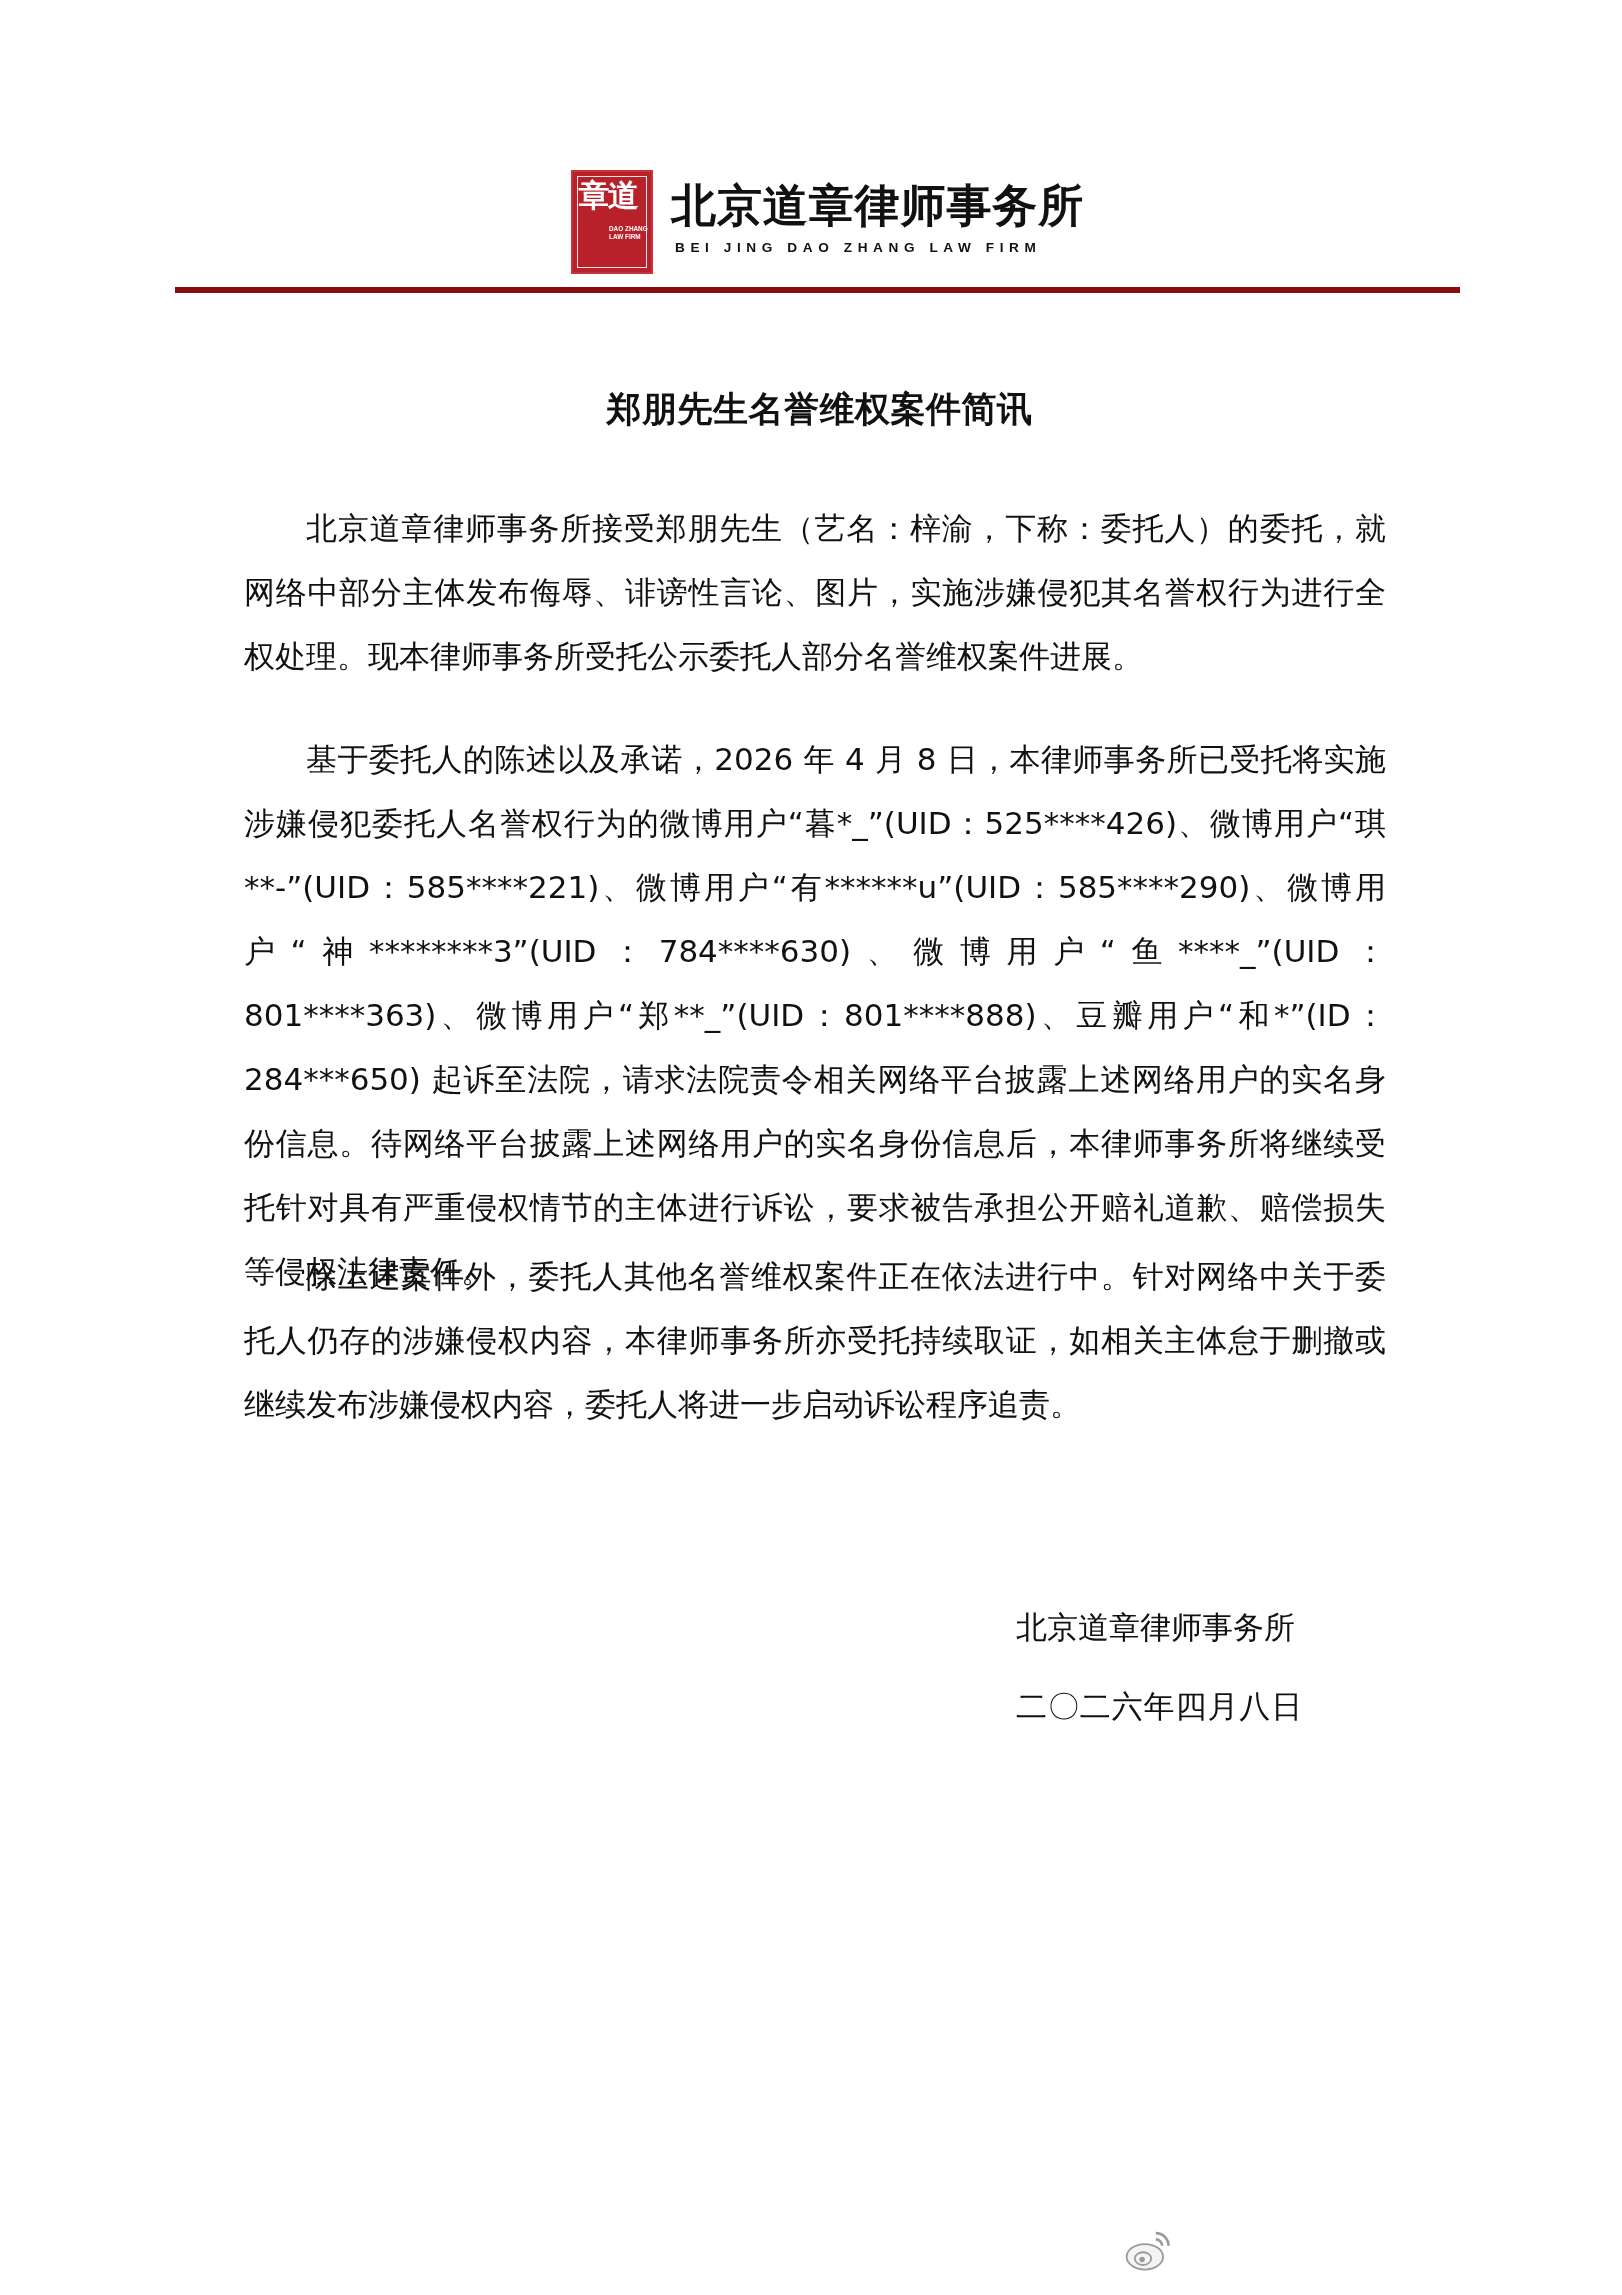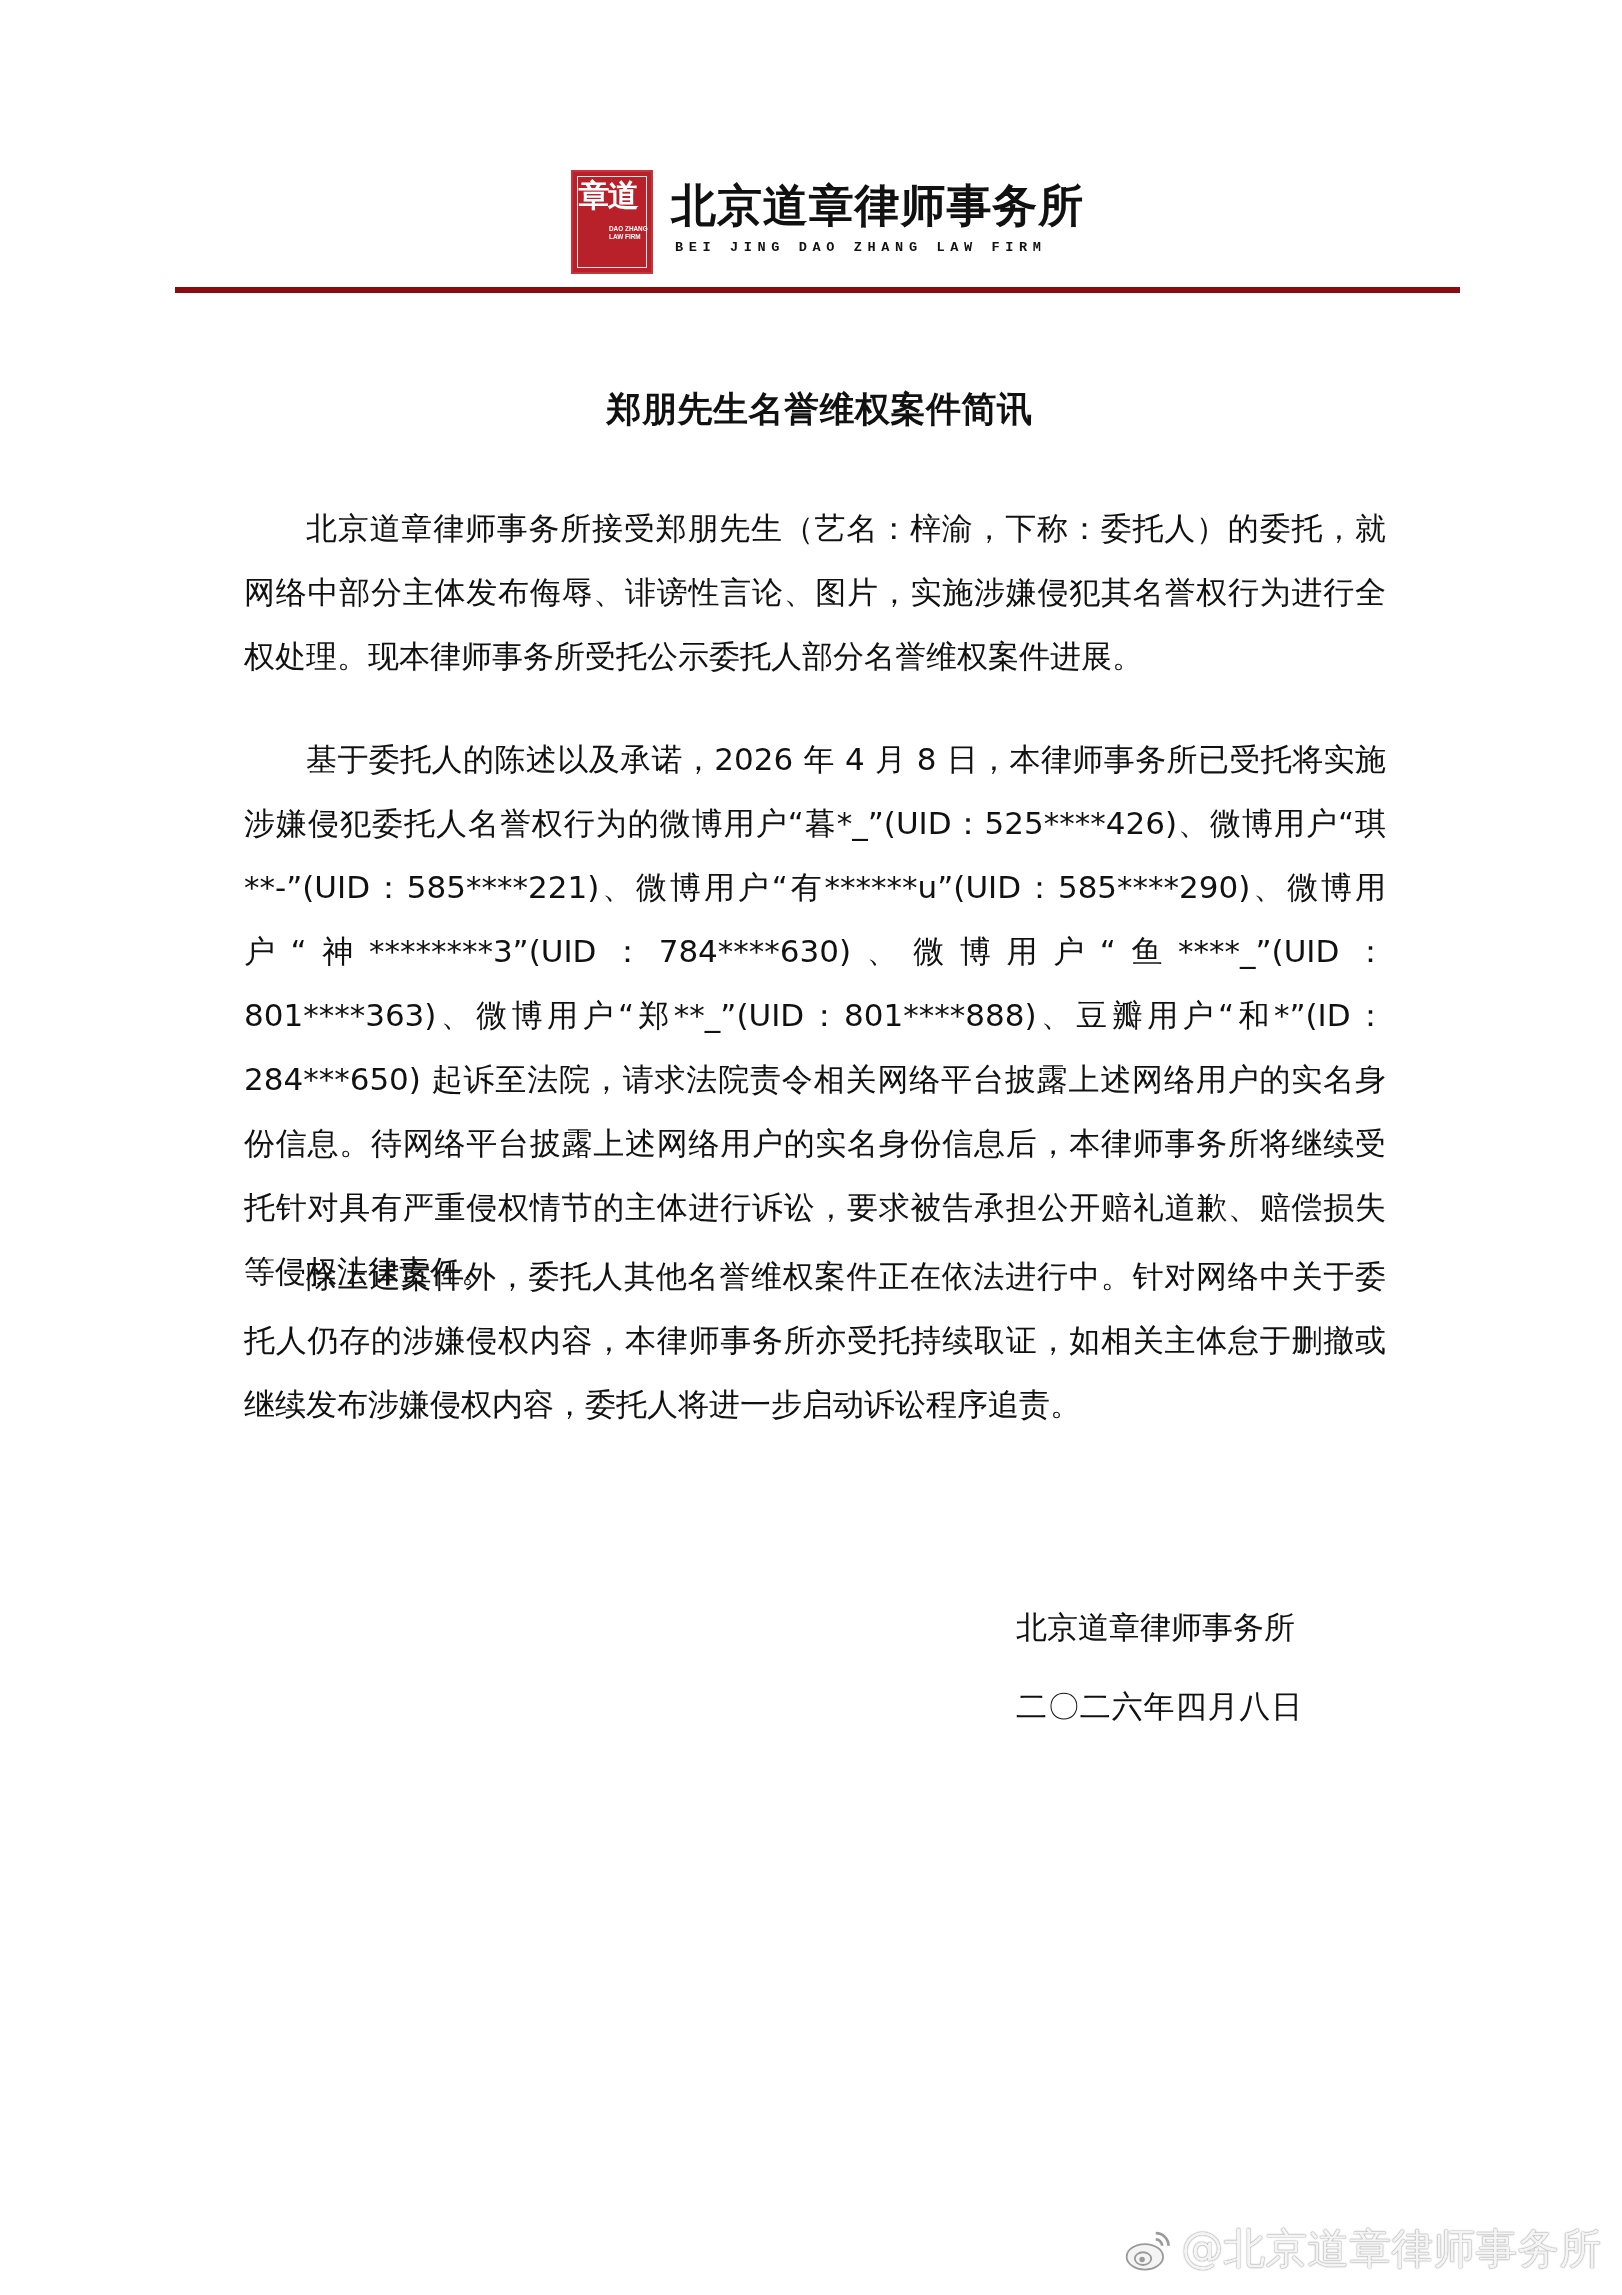--- a/index.html
+++ b/index.html
@@ -23,21 +23,21 @@
   .seal-sub {
     position: absolute; left: 36px; top: 53px; font-size: 6.4px; line-height: 8.2px;
     color: #fff; font-weight: bold; font-family: "Liberation Sans", sans-serif;
   }
   .firm-name {
     position: absolute; left: 671px; top: 178px; font-family: "DejaVu Serif", serif;
     font-size: 45px; line-height: 55px; letter-spacing: 0.9px; color: #111; font-weight: bold;
     white-space: nowrap;
   }
   .firm-en {
-    position: absolute; left: 675px; top: 240px; font-family: Liberation Mono, monospace;
+    position: absolute; left: 675px; top: 240px; font-family: Liberation Sans, sans-serif;
     font-size: 13.6px; font-weight: bold; letter-spacing: 5.6px; color: #111; white-space: nowrap;
   }
   .rule {
     position: absolute; left: 175px; top: 287px; width: 1285px; height: 5.5px; background: #8a0c10;
   }
   .title {
     position: absolute; left: 0; top: 384px; width: 1623px; text-align: center;
     font-size: 35px; line-height: 51px; font-weight: bold; color: #111; letter-spacing: 0.5px;
   }
   .body-text {
@@ -95,15 +95,14 @@
 <div class="watermark">
   <span class="weibo-icon">
     <svg width="51" height="51" viewBox="0 0 56 56">
       <ellipse cx="24" cy="36" rx="20" ry="14" fill="#f4f4f4" stroke="#9a9a9a" stroke-width="2"></ellipse>
       <ellipse cx="22" cy="38" rx="9" ry="7" fill="#f4f4f4" stroke="#9a9a9a" stroke-width="2"></ellipse>
       <circle cx="21" cy="39" r="3" fill="#9a9a9a"></circle>
       <path d="M36 10 A14 14 0 0 1 50 24" fill="none" stroke="#9a9a9a" stroke-width="3"></path>
       <path d="M36 17 A7 7 0 0 1 43 24" fill="none" stroke="#9a9a9a" stroke-width="3"></path>
     </svg>
   </span>
-  <span>@北京道章律师事务所</span>
 </div>
 
 
 </body></html>

